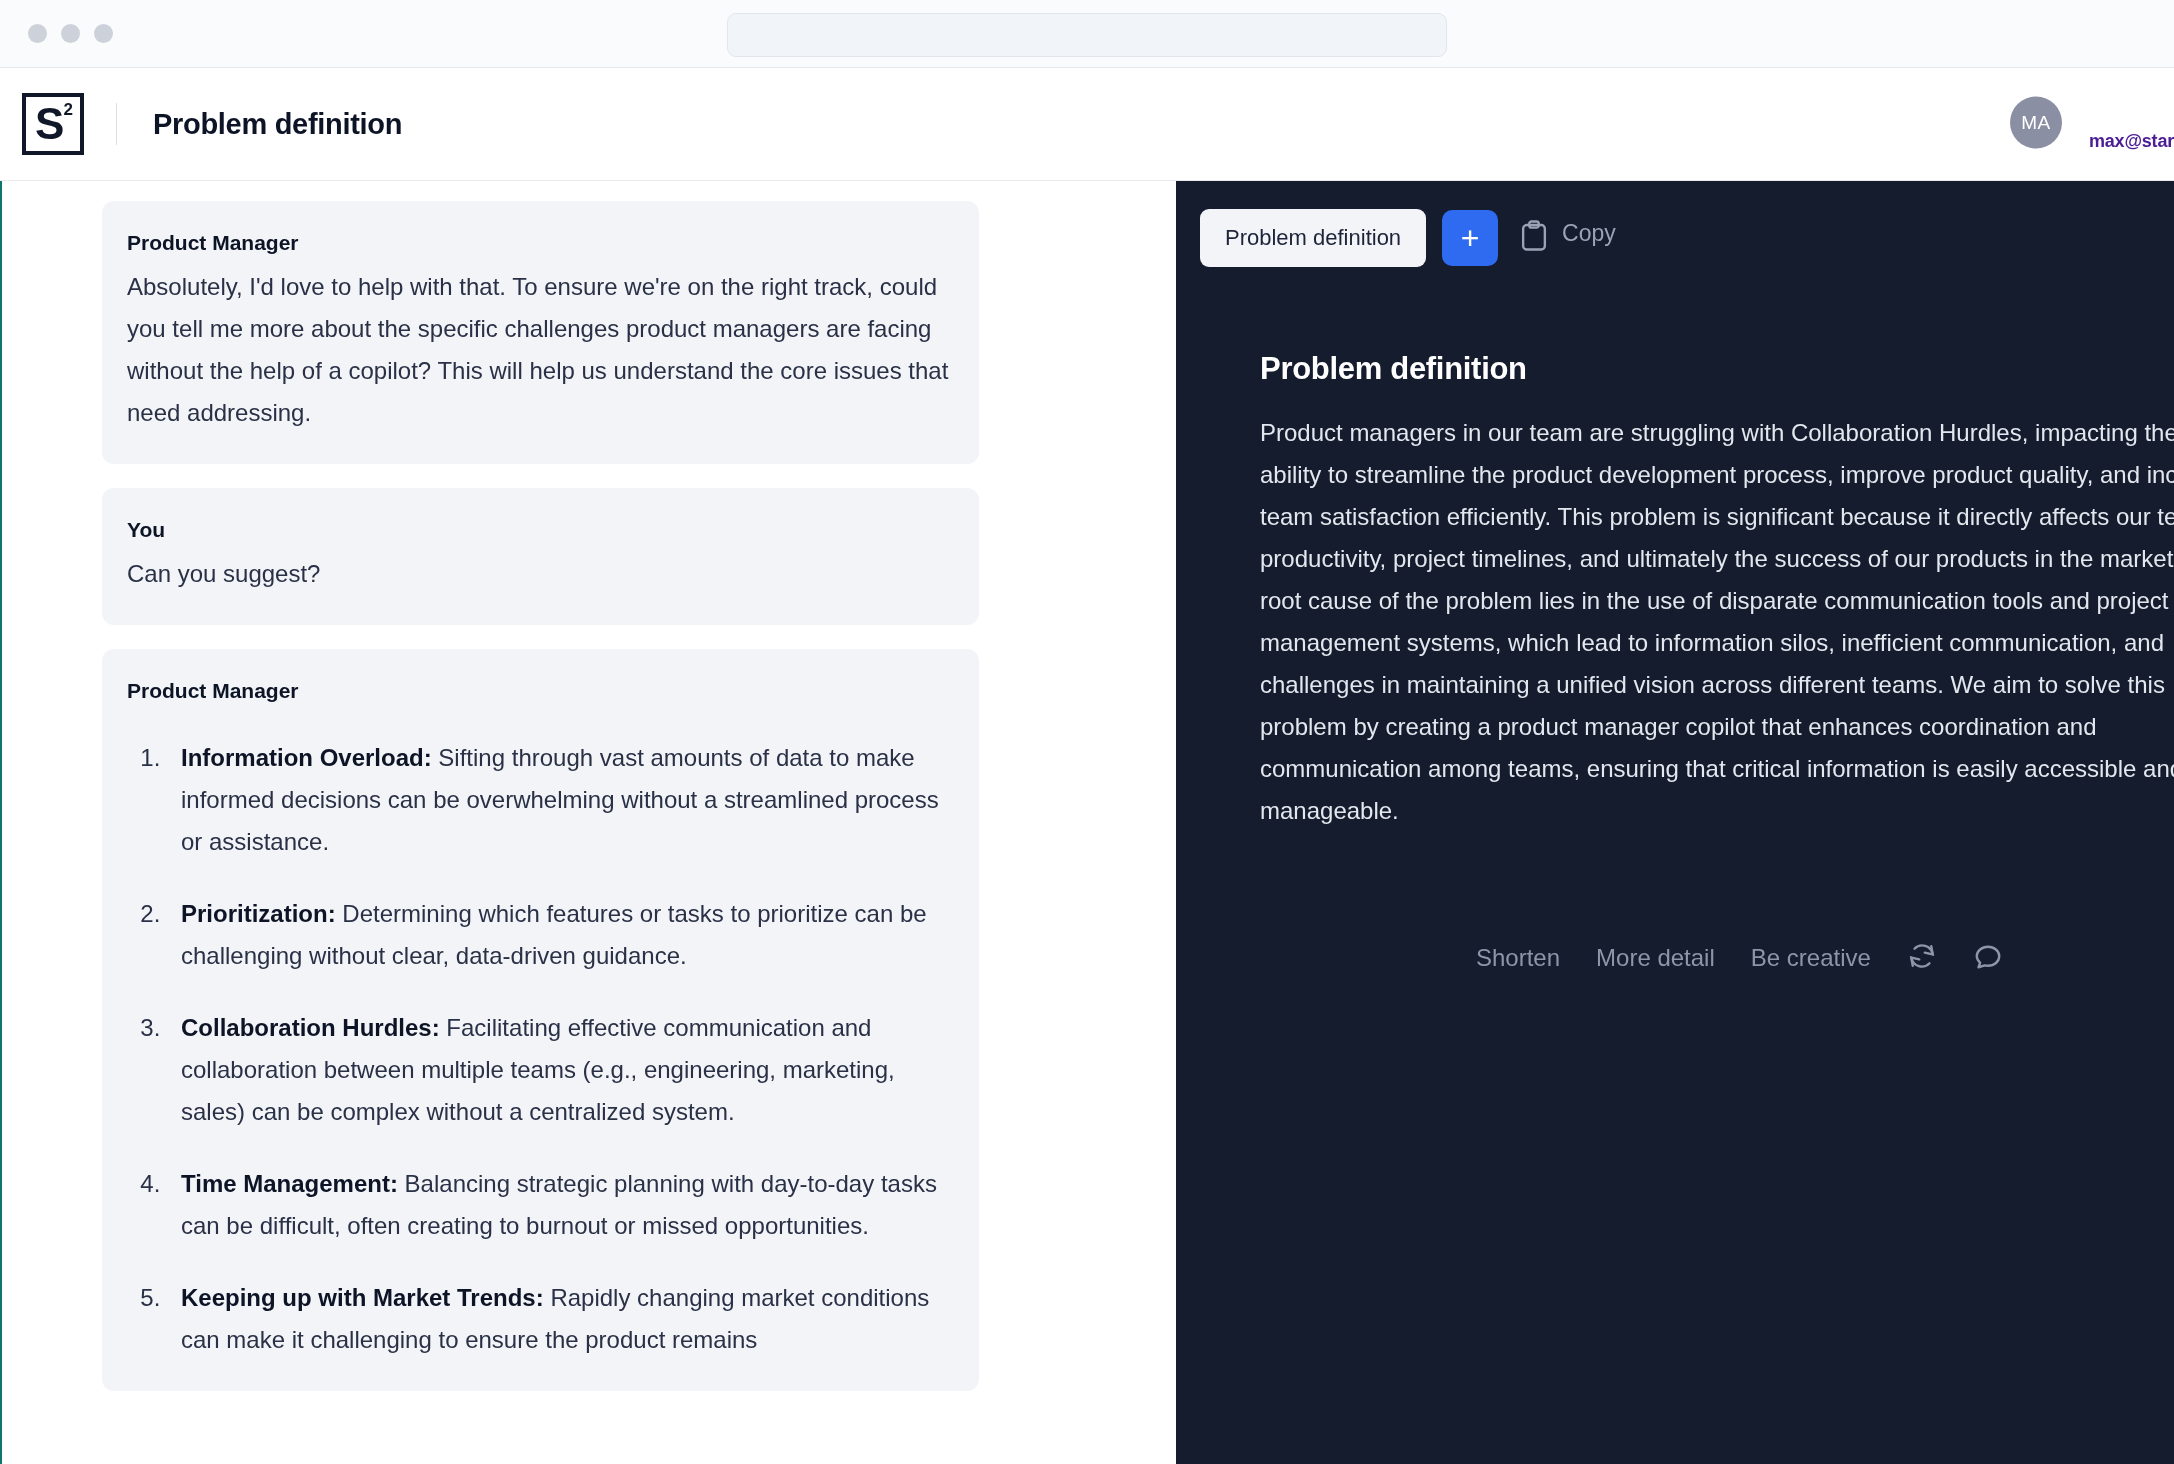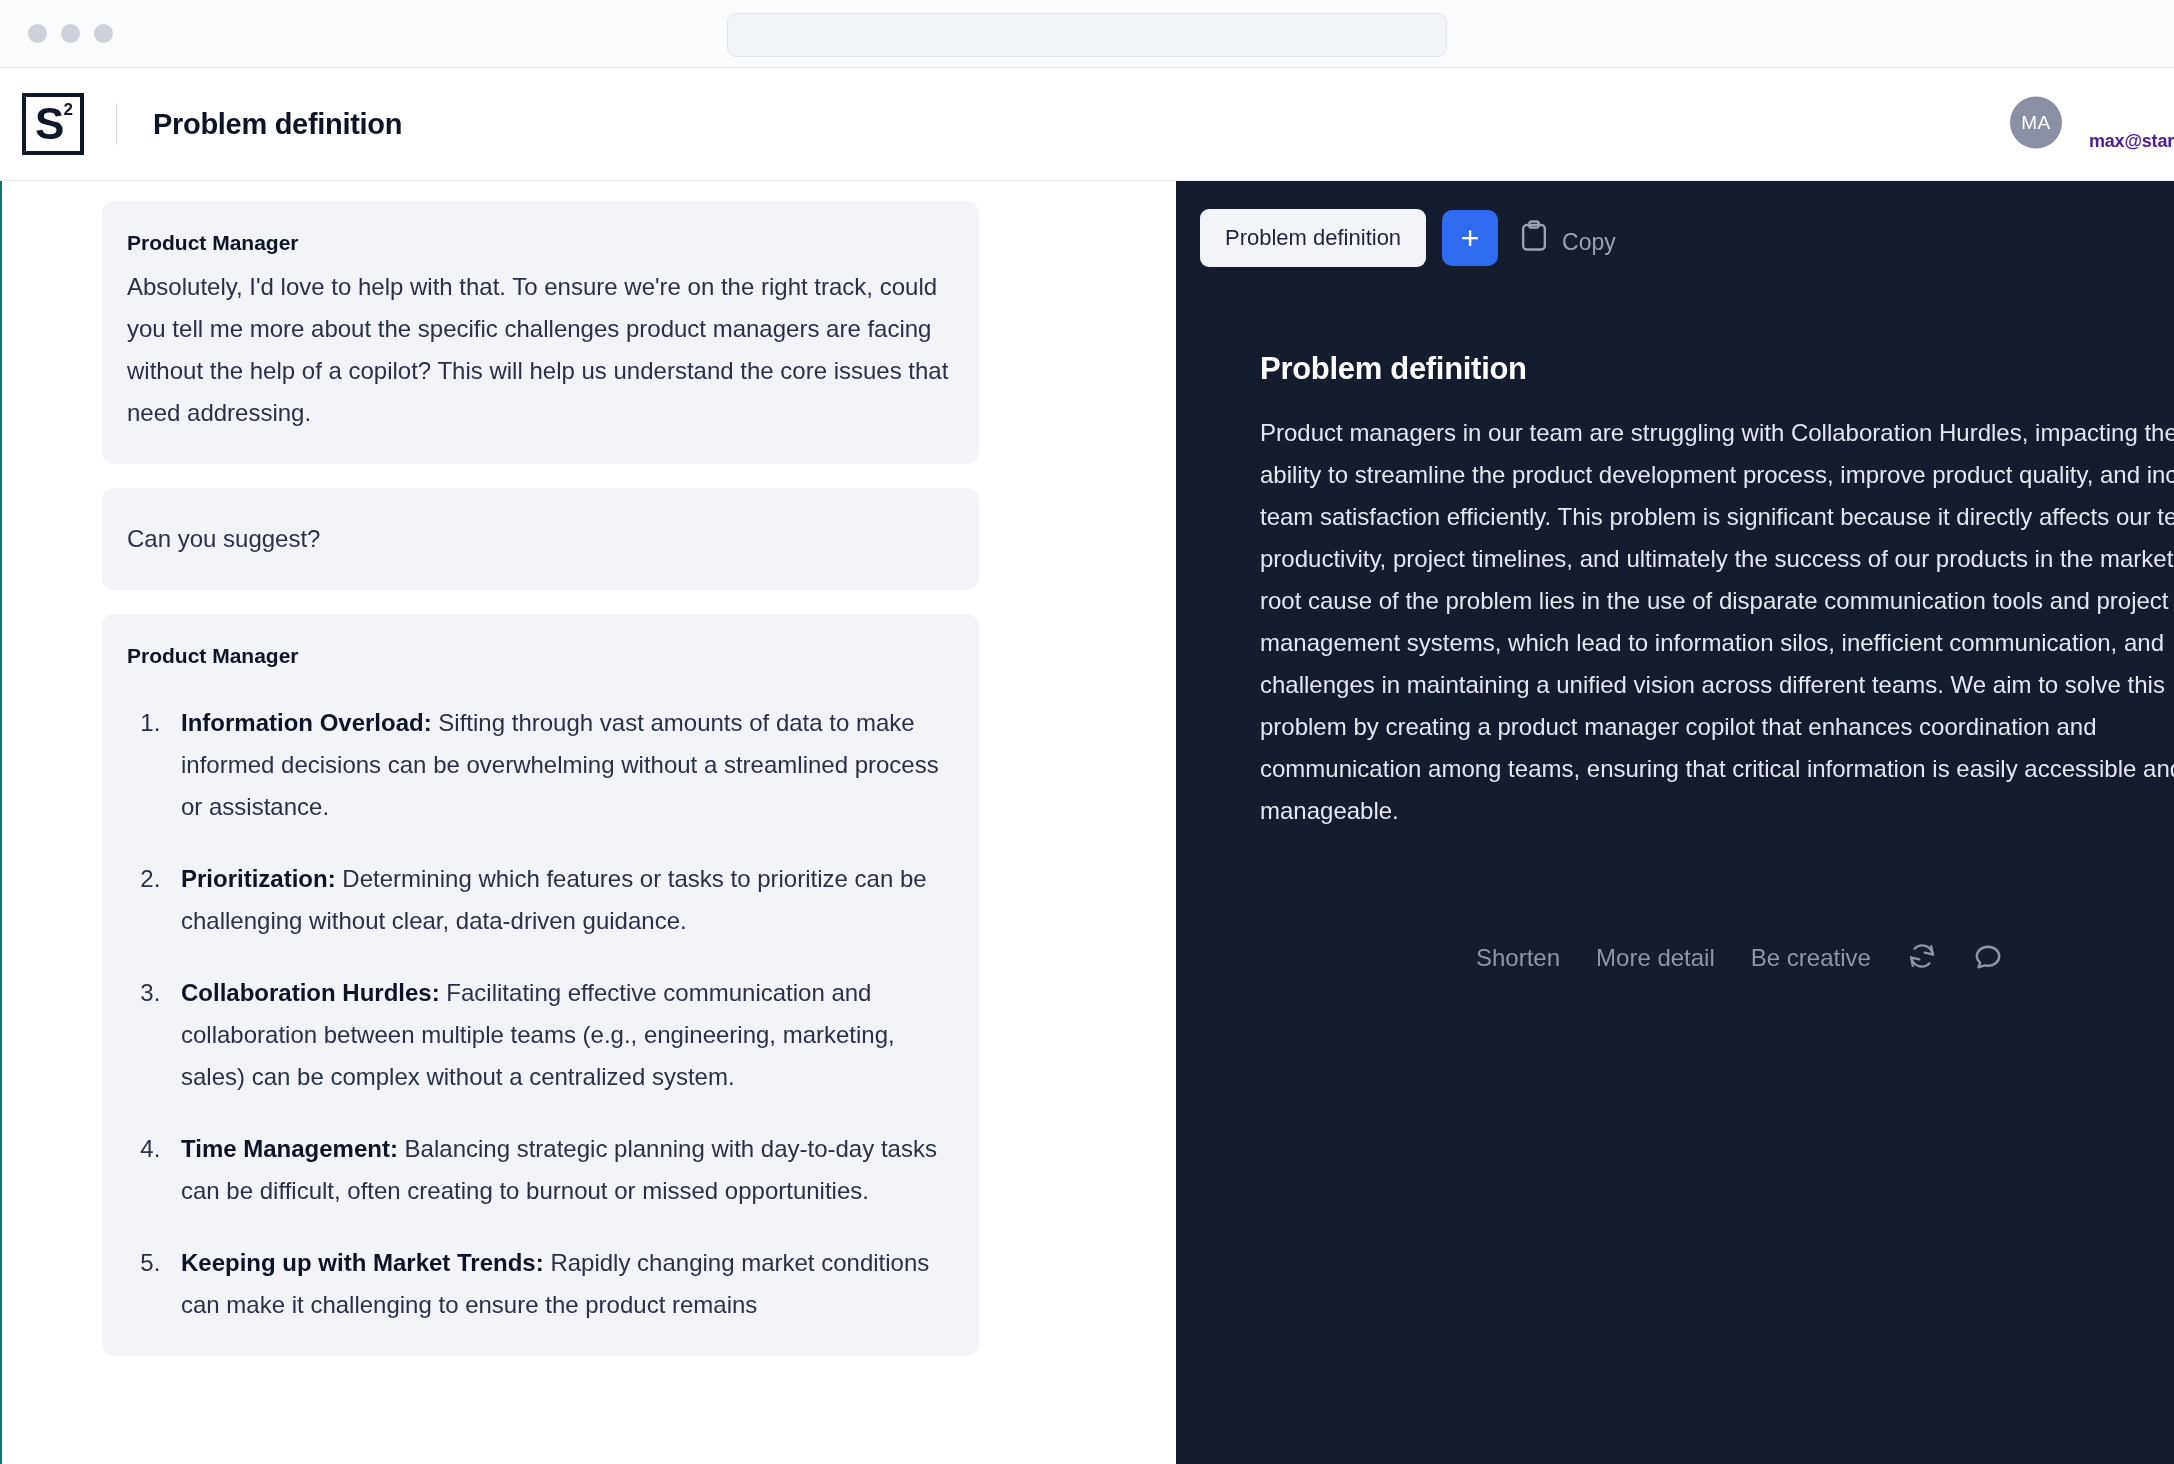--- a/index.html
+++ b/index.html
@@ -216,21 +216,21 @@
     line-height: 1;
     display: flex;
     align-items: center;
     justify-content: center;
     cursor: pointer;
     font-family: "Liberation Sans", sans-serif;
   }
   .doc-copy {
     margin-left: 22px;
     display: flex;
-    align-items: flex-end;
+    align-items: flex-start;
     gap: 14px;
     cursor: pointer;
   }
   .doc-copy-label {
     font-size: 23px;
     color: #9aa3b5;
   }
 
   .doc-body {
     position: absolute;
@@ -307,20 +307,21 @@
 <div class="main-area">
 
   <div class="chat-pane">
 
     <div class="msg">
       <div class="msg-author">Product Manager</div>
       <div class="msg-body">Absolutely, I'd love to help with that. To ensure we're on the right track, could you tell me more about the specific challenges product managers are facing without the help of a copilot? This will help us understand the core issues that need addressing.</div>
     </div>
 
     <div class="msg">
+      <div class="msg-author">You</div>
       <div class="msg-body">Can you suggest?</div>
     </div>
 
     <div class="msg">
       <div class="msg-author">Product Manager</div>
       <ol class="msg-list">
         <li>
           <span class="li-term">Information Overload:</span><span> Sifting through vast amounts of data to make informed decisions can be overwhelming without a streamlined process or assistance.</span>
         </li>
         <li>

